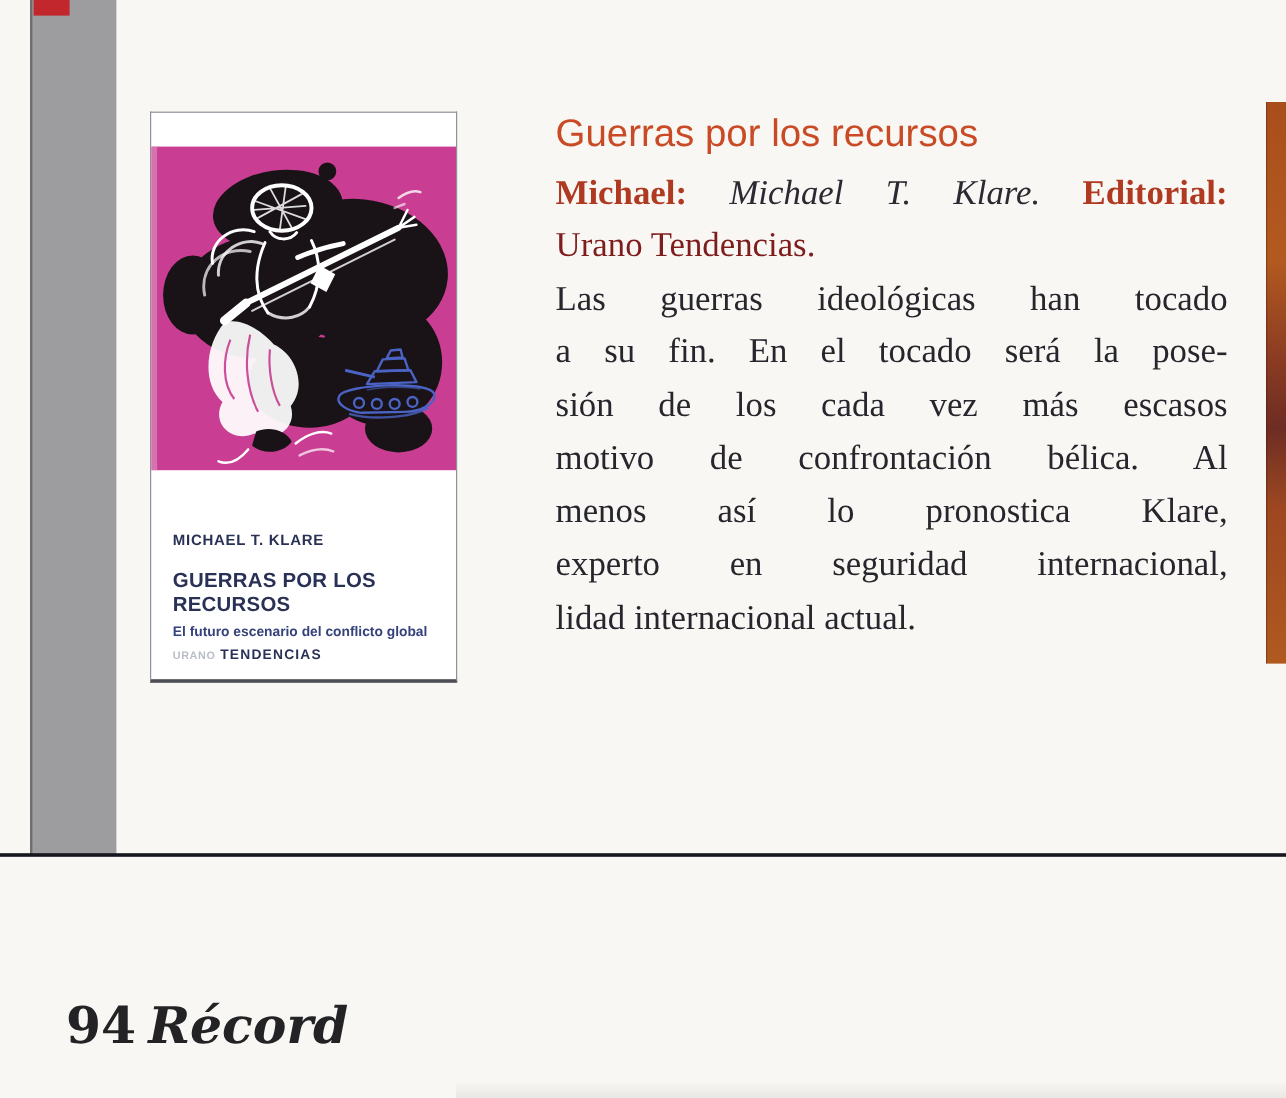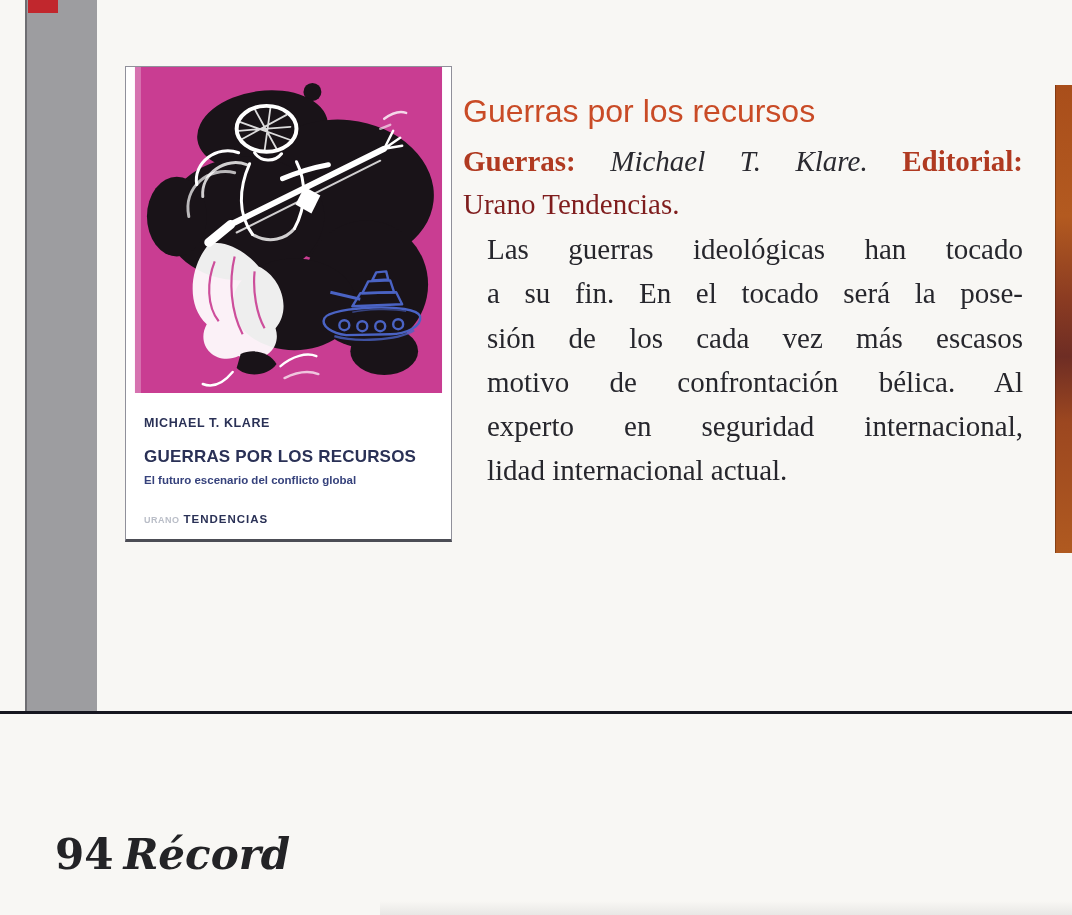--- a/index.html
+++ b/index.html
@@ -10,41 +10,41 @@
   .corner-mark{position:absolute;left:28px;top:0;width:30px;height:13px;background:#c1272d;}
   .margin-bar{position:absolute;left:25px;top:0;width:72px;height:712px;background:#9d9da0;border-left:2px solid #6e6e72;box-sizing:border-box;}
   .rule{position:absolute;left:0;top:711px;width:1072px;height:3px;background:#16161f;}
   .edge-strip{position:absolute;left:1055px;top:85px;width:17px;height:468px;
     background:linear-gradient(180deg,#a94e1b 0%,#b35a20 28%,#8a3b22 46%,#6e2d24 58%,#9c4720 72%,#b05a20 100%);
     border-left:1px solid rgba(60,20,5,.35);}
   .bottom-smudge{position:absolute;left:380px;bottom:0;width:692px;height:14px;
     background:linear-gradient(0deg,rgba(160,160,160,.18),rgba(160,160,160,0));}
 
   
-  .cover{position:absolute;left:125px;top:66px;width:327px;height:476px;background:#ffffff;
+  .cover{position:absolute;left:125px;top:93px;width:256px;height:476px;background:#ffffff;
     border:1px solid #90909a;border-bottom:3px solid #4c4d55;box-sizing:border-box;}
   .cover-art{display:block;width:100%;height:326px;}
   .cover-info{position:relative;height:146px;padding-left:18px;box-sizing:border-box;
     font-family:"Liberation Sans",sans-serif;color:#2a3156;}
   .cover-author{padding-top:23px;font-size:12.5px;font-weight:bold;letter-spacing:.6px;}
   .cover-title{margin-top:17px;font-size:17px;font-weight:bold;letter-spacing:.2px;}
   .cover-subtitle{margin-top:7px;font-size:11.5px;font-weight:bold;color:#36427c;}
   .cover-logo{position:absolute;left:18px;bottom:14px;font-size:11px;}
   .logo-urano{font-size:9px;font-weight:bold;color:#b9bdc7;letter-spacing:.5px;}
   .logo-tendencias{margin-left:4px;font-size:11.5px;font-weight:bold;color:#2a3156;letter-spacing:1px;}
 
   
   .review{position:absolute;left:463px;top:92px;width:560px;}
   .review-title{font-family:"Liberation Sans",sans-serif;font-size:32px;line-height:38px;color:#c94b26;}
   .jline{text-align:justify;text-align-last:justify;}
   .byline{margin-top:10px;font-size:29px;line-height:43px;color:#2a2a30;}
   .byline .label{font-weight:bold;color:#b03a21;}
   .byline .italic{font-style:italic;}
   .byline-2{font-size:29px;line-height:43px;color:#7f1d1d;}
-  .review-body{margin-top:1px;font-size:29px;color:#26262c;margin-left:24px;}
+  .review-body{margin-top:1px;font-size:29px;color:#26262c;}
   .body-line{line-height:44.3px;}
   .body-line.last{text-align-last:left;}
 
   
   .footer{position:absolute;left:32px;top:830px;font-family:"DejaVu Serif",serif;
     font-size:42px;color:#232326;}
   .page-num{font-weight:bold;margin-left:23px;}
   .mag-name{font-weight:bold;font-style:italic;margin-left:10px;}
 </style>
 </head>
@@ -123,30 +123,31 @@
       <div class="cover-subtitle">El futuro escenario del conflicto global</div>
       <div class="cover-logo">
         <span class="logo-urano">URANO</span><span class="logo-tendencias">TENDENCIAS</span>
       </div>
     </div>
   </div>
 
   <div class="review">
     <div class="review-title">Guerras por los recursos</div>
     <div class="byline jline">
-      <span class="label">Guerras:</span>
+      <span class="label">Michael:</span>
       <span class="italic">Michael T. Klare.</span>
       <span class="label">Editorial:</span>
     </div>
     <div class="byline-2">Urano Tendencias.</div>
     <div class="review-body">
         <div class="body-line jline">Las guerras ideológicas han tocado</div>
         <div class="body-line jline">a su fin. En el tocado será la pose-</div>
         <div class="body-line jline">sión de los cada vez más escasos</div>
         <div class="body-line jline">motivo de confrontación bélica. Al</div>
+        <div class="body-line jline">menos así lo pronostica Klare,</div>
         <div class="body-line jline">experto en seguridad internacional,</div>
         <div class="body-line jline last">lidad internacional actual.</div>
       </div>
   </div>
 
   <div class="footer">
     <span class="page-num">94</span><span class="mag-name">Récord</span>
   </div>
 
 </div>

